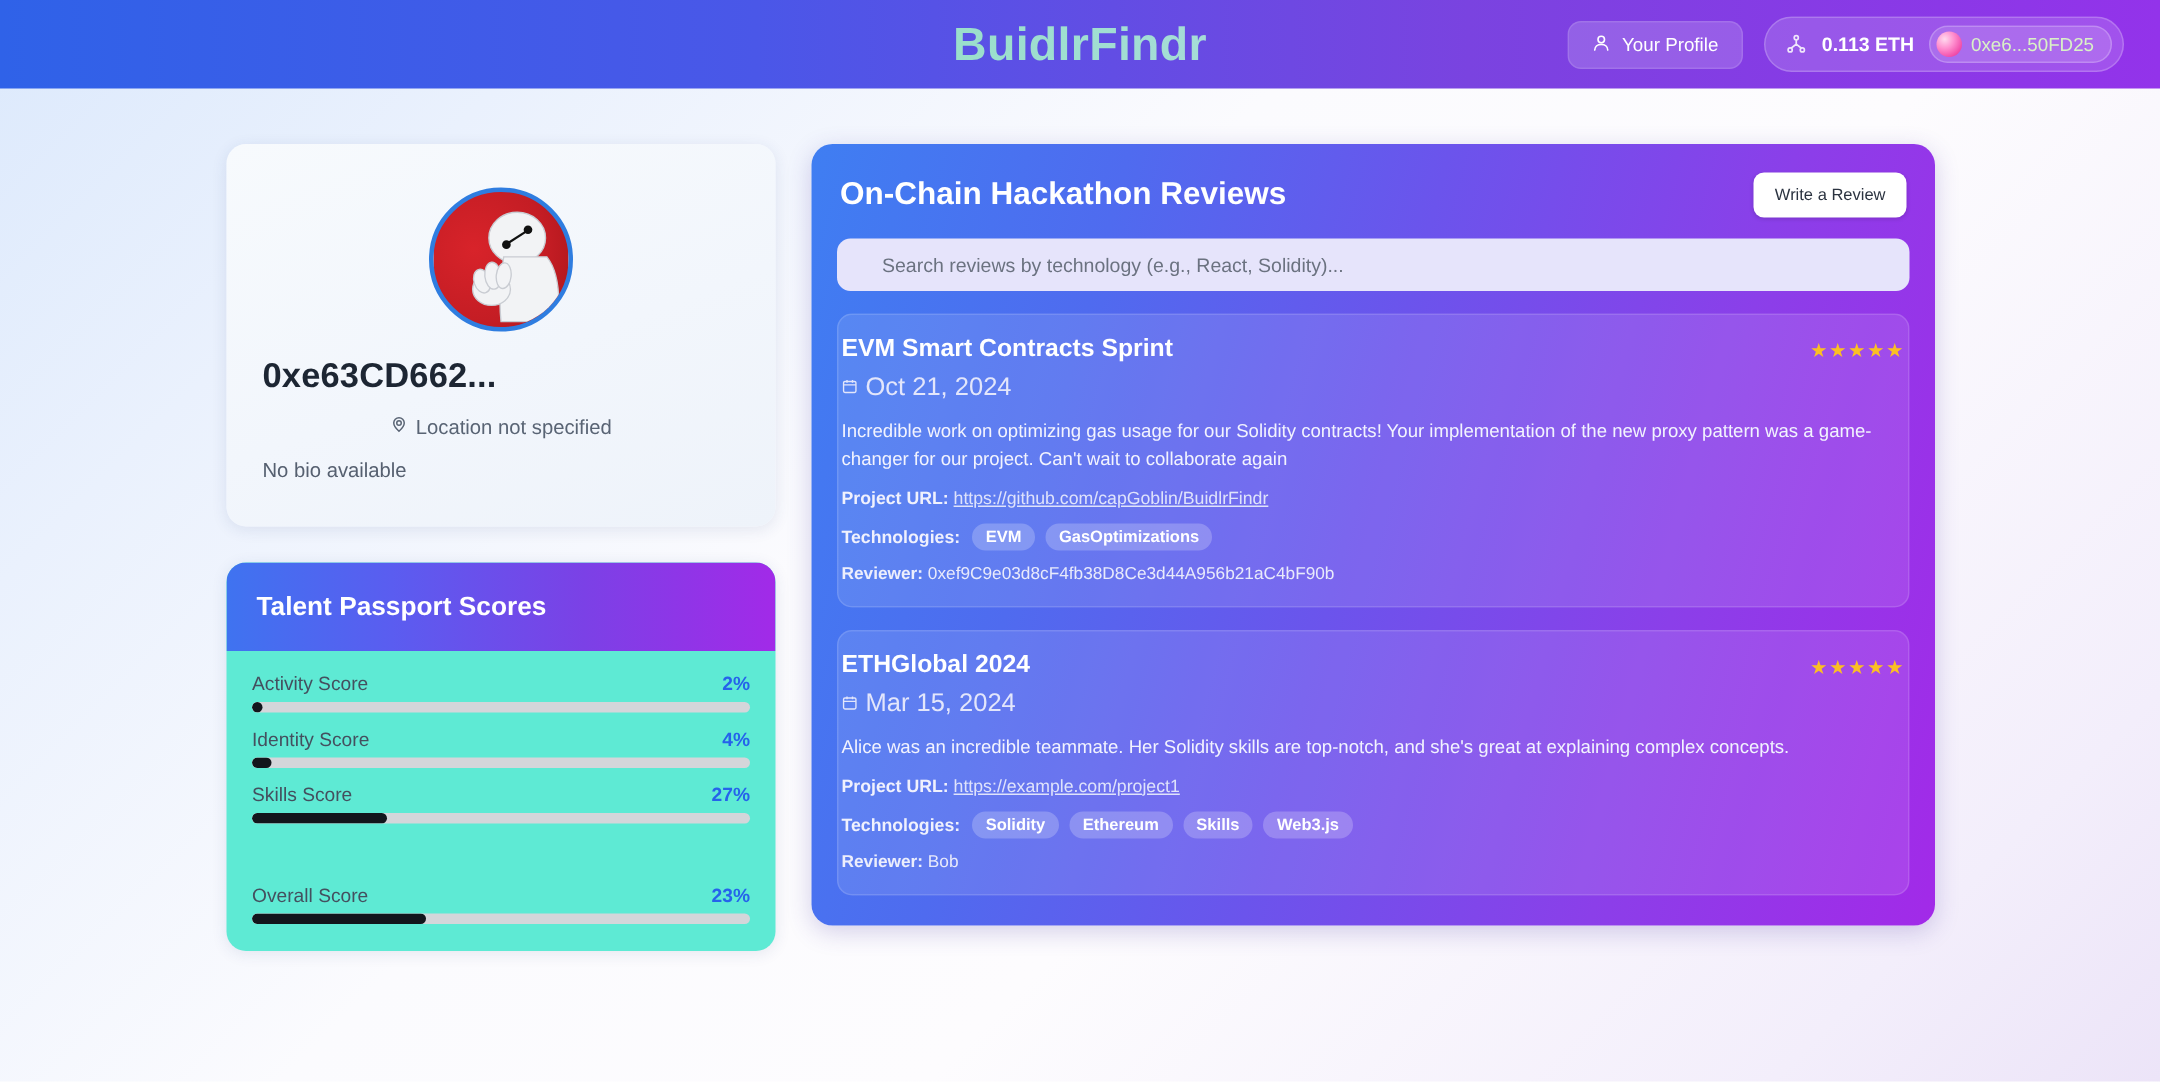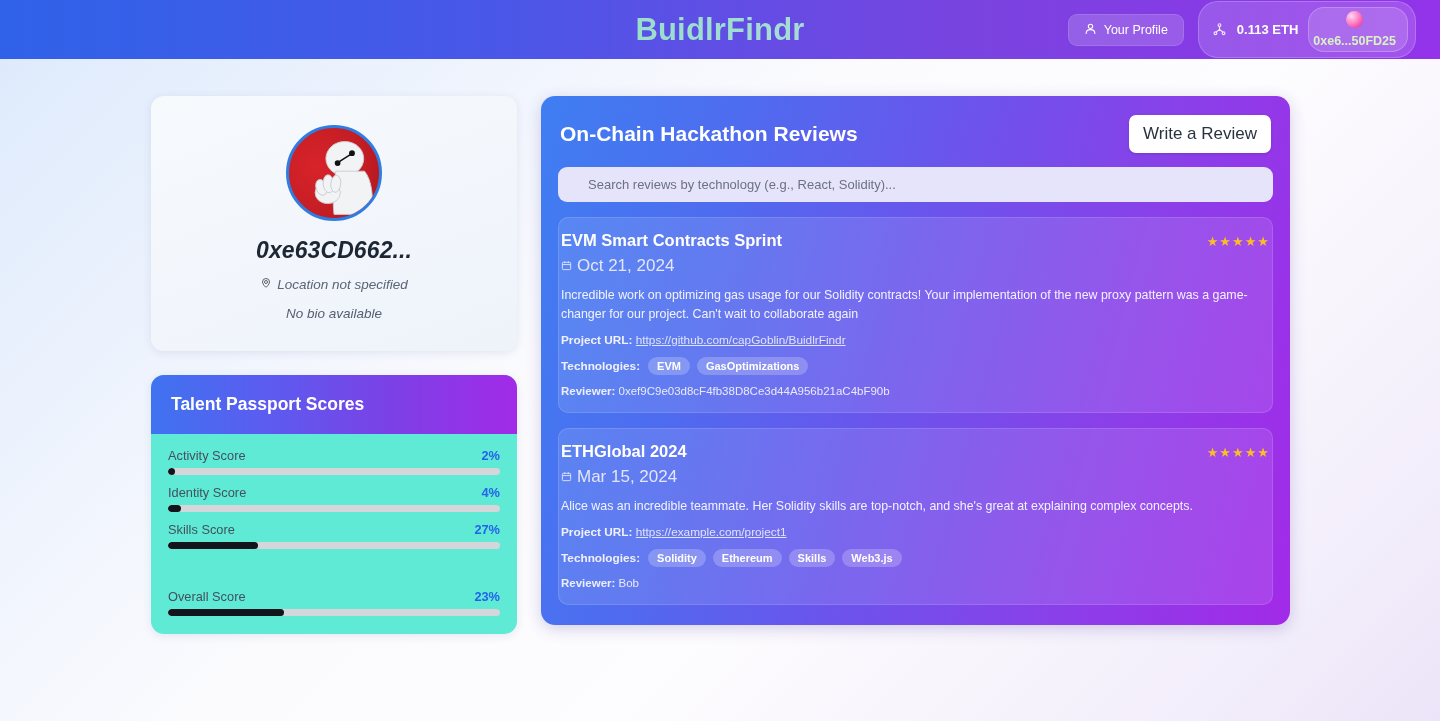--- a/index.html
+++ b/index.html
@@ -51,43 +51,41 @@
     padding: 5px 7px 5px 13px;
     color: #fff; font-size: 13px; font-weight: bold;
   }
   .wallet-chip .net-icon { opacity: .85; display: flex; }
   .addr-pill {
     display: flex; align-items: center; gap: 6px;
     background: rgba(255,255,255,.14);
     border: 1px solid rgba(255,255,255,.22);
     border-radius: 16px;
     padding: 3px 11px 3px 4px;
-    font-size: 12.5px; font-weight: bold;
+    font-size: 12.5px; font-weight: normal;
     color: #d9f2c6;
-    flex-direction: column;
   }
   .addr-avatar {
     width: 17px; height: 17px; border-radius: 50%;
     background: radial-gradient(circle at 32% 30%, #ffd9ee 0%, #ff8fcf 38%, #f04ba8 75%, #e0348f 100%);
     flex: none;
   }
 
   
   .page { display: flex; gap: 24px; padding: 37px 150px 0 151px; align-items: flex-start; }
   .left-col { width: 366px; flex: none; display: flex; flex-direction: column; gap: 24px; }
   .right-col { flex: 1; }
 
   
   .profile-card {
     background: linear-gradient(160deg, #f7fafd 0%, #f2f6fc 55%, #eef3fa 100%);
     border-radius: 13px;
     box-shadow: 0 2px 10px rgba(40,60,120,.10);
     padding: 29px 24px 30px;
-    text-align: center;
-    font-style: italic;
+    text-align: left;
   }
   .avatar {
     width: 96px; height: 96px; border-radius: 50%;
     margin: 0 auto 16px;
     border: 3px solid #2f7de0;
     overflow: hidden; position: relative;
     background: radial-gradient(circle at 30% 42%, #d8232a 0%, #c41d24 60%, #a81419 100%);
   }
   .avatar svg { position: absolute; inset: 0; width: 100%; height: 100%; }
   .profile-name { font-size: 23px; font-weight: bold; color: #1d2633; letter-spacing: .1px; }
@@ -122,21 +120,21 @@
     border-radius: 14px;
     background: linear-gradient(105deg, #3f7ef2 0%, #4f6bef 24%, #6b54ec 48%, #8b3fe9 74%, #a22ae8 100%);
     box-shadow: 0 4px 16px rgba(70,50,160,.22);
     padding: 17px 17px 20px;
   }
   .panel-head { display: flex; align-items: center; justify-content: space-between; padding: 2px 2px 0; }
   .panel-title { font-size: 21px; font-weight: bold; color: #fff; }
   .write-btn {
     background: #fff; color: #2b3340;
     border: none; border-radius: 7px;
-    padding: 9px 14px; font-size: 17px;
+    padding: 9px 14px; font-size: 11px;
     cursor: pointer;
     box-shadow: 0 1px 3px rgba(0,0,0,.14);
     font-family: inherit;
   }
   .search-wrap { margin-top: 14px; }
   .search-input {
     width: 100%; border: none; outline: none;
     background: #e6e4fb; color: #4c5565;
     border-radius: 9px;
     padding: 10px 32px 10px 30px;

